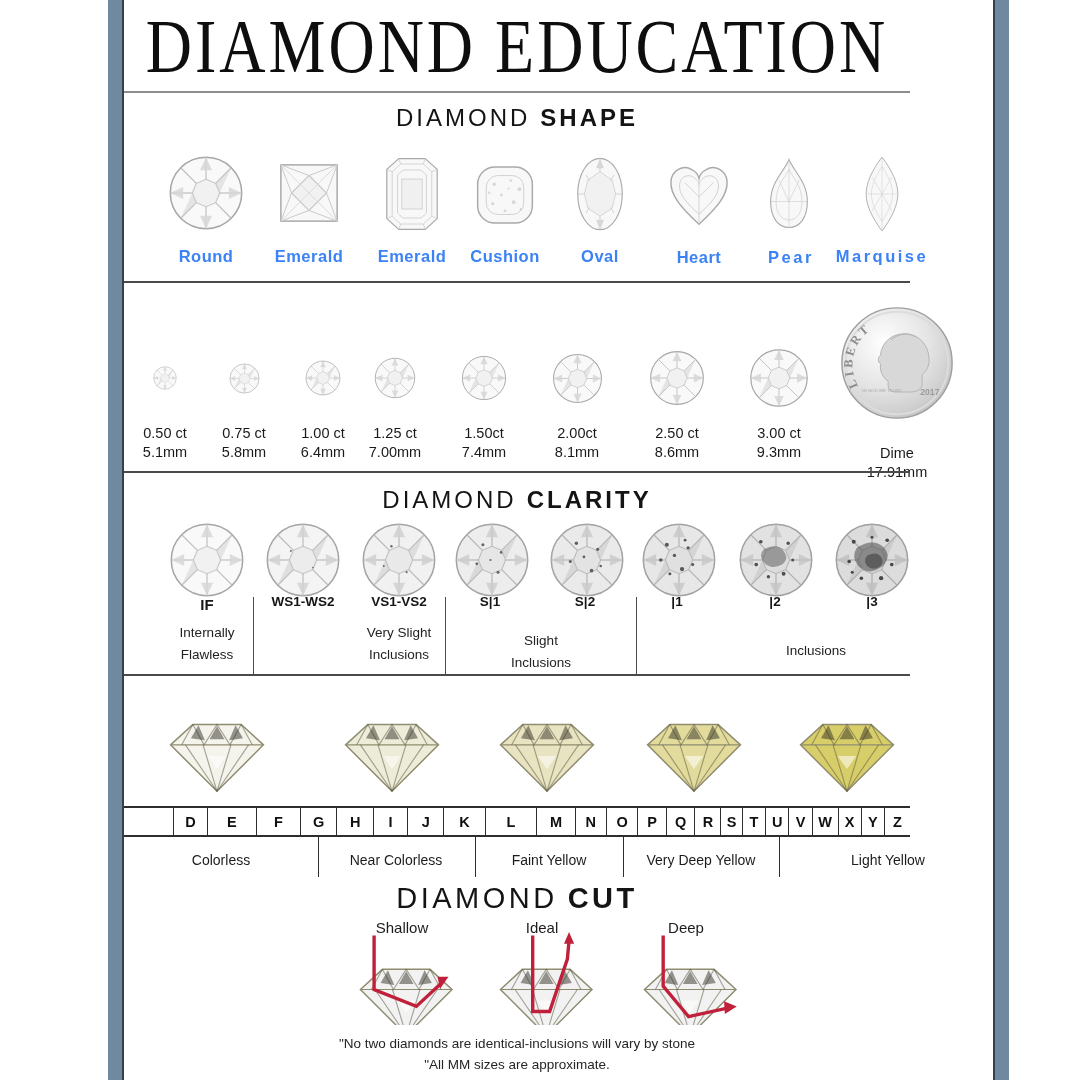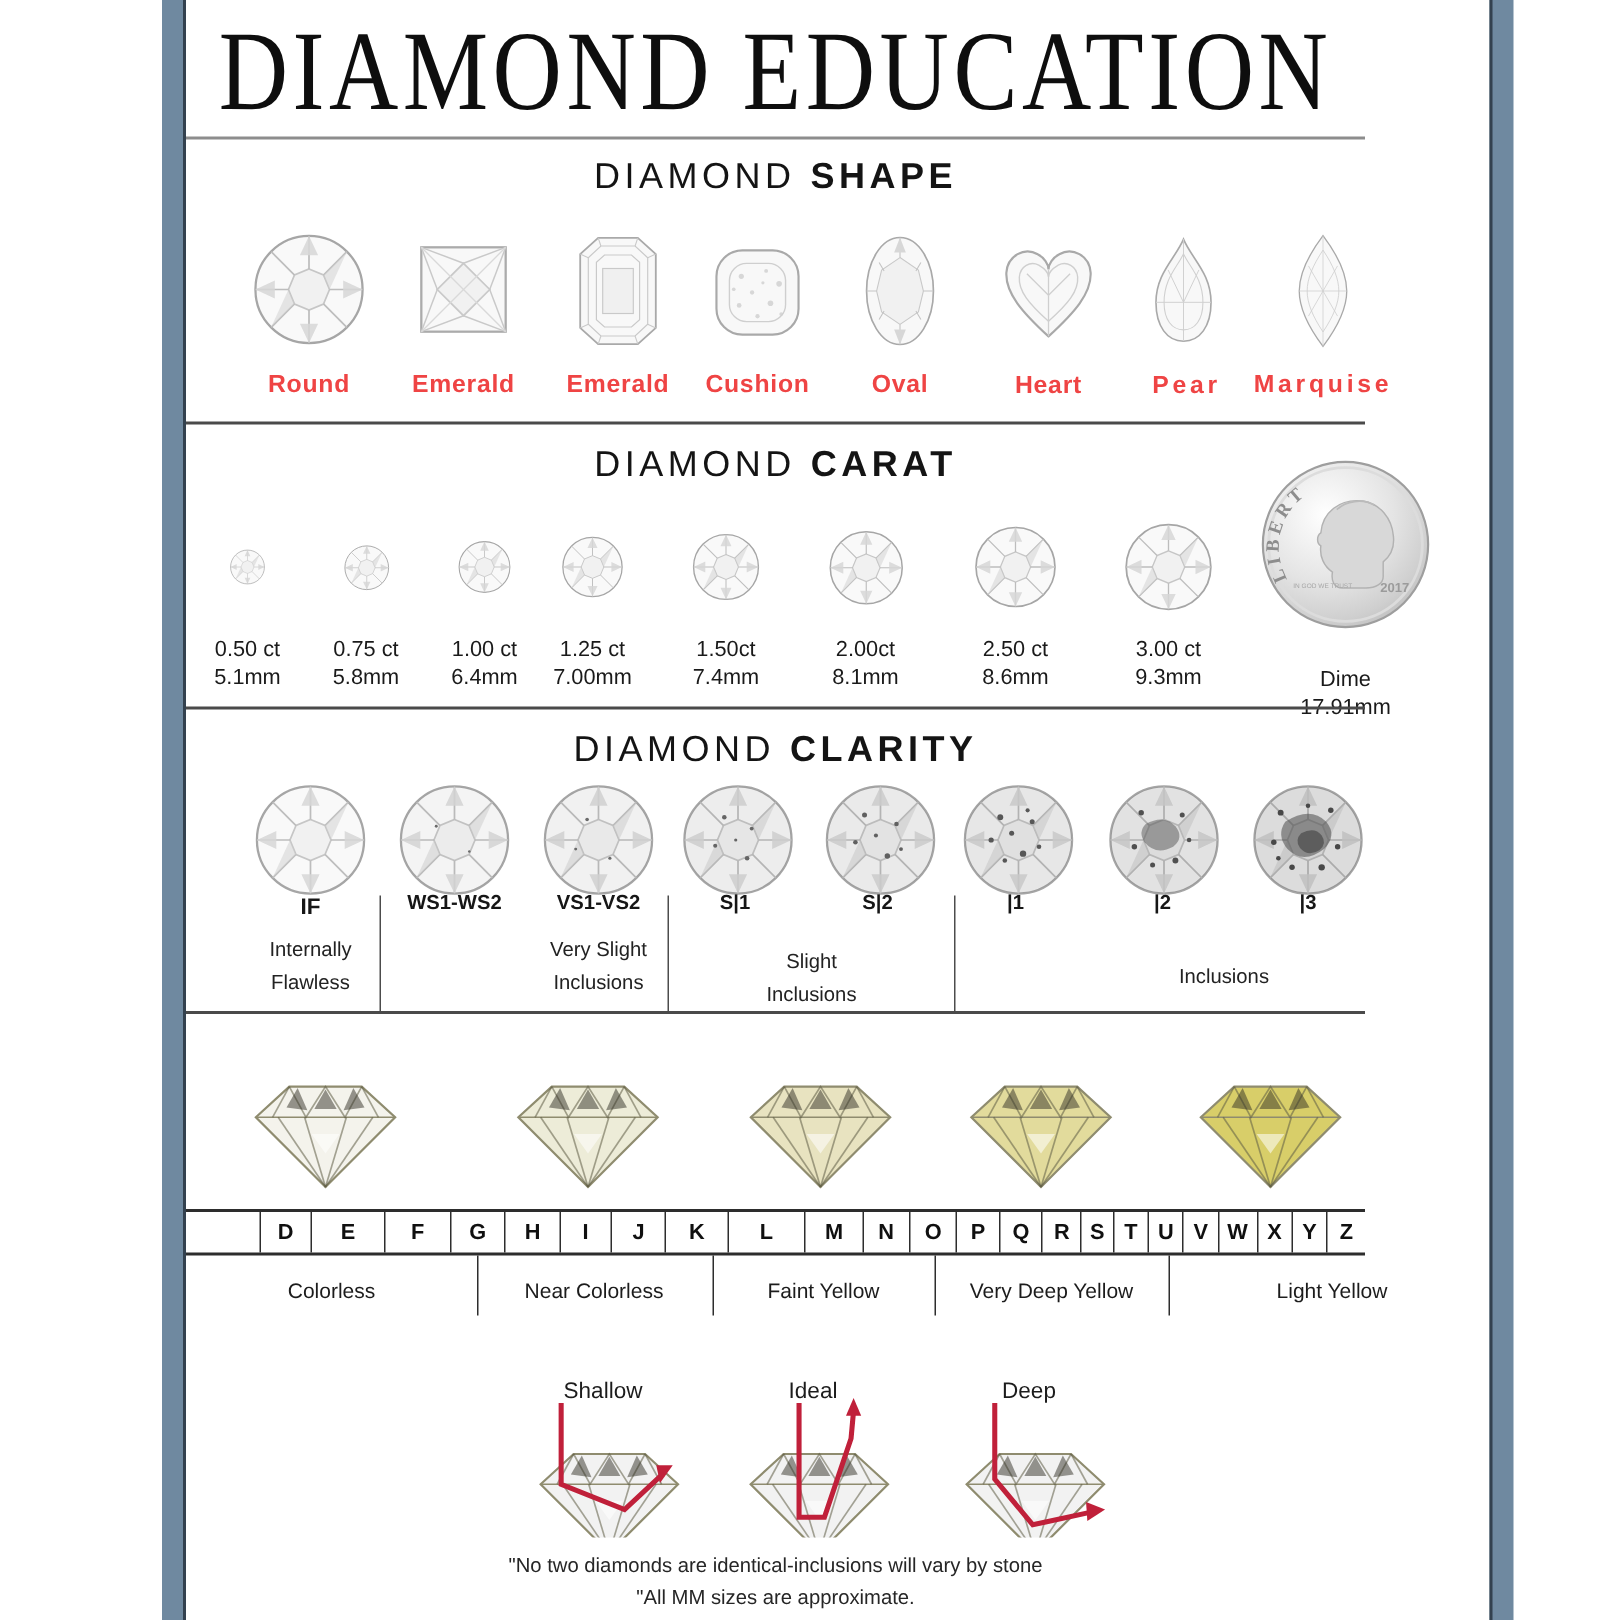--- a/index.html
+++ b/index.html
@@ -14,21 +14,21 @@
          font-family:"Liberation Serif",serif;font-size:64px;font-weight:500;letter-spacing:3px;
          color:#0e0e0e;transform:scaleY(1.18);transform-origin:top center;white-space:nowrap;}
   .hr{position:absolute;left:0;width:100%;}
   .hr.light{height:2px;background:#8d8d8d;}
   .hr.dark{height:2px;background:#4a4a4a;}
   .sec-head{position:absolute;left:0;width:100%;text-align:center;font-size:24px;
             letter-spacing:3px;color:#141414;white-space:nowrap;}
   .sec-head .w1{font-weight:400;}
   .sec-head .w2{font-weight:800;margin-left:10px;}
   .sec-head.big{font-size:29px;letter-spacing:3.5px;}
-  .shape-label{font-weight:bold;font-size:16.5px;letter-spacing:.5px;color:#ef4444;white-space:nowrap;}
+  .shape-label{font-weight:bold;font-size:16.5px;letter-spacing:.5px;color:#3b82f6;white-space:nowrap;}
   .shape-label.spread{letter-spacing:2.5px;text-align:right;}
   .carat-label{font-size:14.5px;color:#1a1a1a;line-height:19px;white-space:nowrap;}
   .grade{font-weight:bold;font-size:13.5px;color:#161616;white-space:nowrap;}
   .desc{font-size:13.5px;color:#222;line-height:1.6;}
   .vdiv{position:absolute;width:1px;background:#4c4c4c;}
   .band{position:absolute;top:806px;left:0;width:100%;height:31px;box-sizing:border-box;
         border-top:2px solid #2d2d2d;border-bottom:2px solid #2d2d2d;display:flex;}
   .bcell{border-left:1px solid #2d2d2d;display:flex;align-items:center;justify-content:center;
          font-weight:bold;font-size:14.5px;color:#101010;}
   .bspacer{border-left:none;}
@@ -223,23 +223,20 @@
     <div class="pos shape-label" style="left:185px;top:247px">Emerald</div>
     <div class="pos shape-label" style="left:288px;top:247px">Emerald</div>
     <div class="pos shape-label" style="left:381px;top:247px">Cushion</div>
     <div class="pos shape-label" style="left:476px;top:247px">Oval</div>
     <div class="pos shape-label" style="left:575px;top:248px">Heart</div>
     <div class="pos shape-label spread" style="left:667px;top:248px">Pear</div>
     <div class="pos shape-label spread" style="left:758px;top:247px">Marquise</div>
 
     <div class="hr dark" style="top:281px"></div>
 
-    <div class="sec-head" style="top:296px">
-      <span class="w1">DIAMOND</span><span class="w2">CARAT</span>
-    </div>
 
     <div class="stone" style="left:29px;top:366px">
         <svg width="24" height="24" viewBox="0 0 100 100">
           <use href="#round"></use>
         </svg>
       </div>
     <div class="stone" style="left:105px;top:363px">
         <svg width="31" height="31" viewBox="0 0 100 100">
           <use href="#round"></use>
         </svg>
@@ -522,20 +519,23 @@
     <div class="gdiv" style="left:351px"></div>
     <div class="gdiv" style="left:499px"></div>
     <div class="gdiv" style="left:655px"></div>
 
     <div class="pos group-label" style="left:97px;top:852px">Colorless</div>
     <div class="pos group-label" style="left:272px;top:852px">Near Colorless</div>
     <div class="pos group-label" style="left:425px;top:852px">Faint Yellow</div>
     <div class="pos group-label" style="left:577px;top:852px">Very Deep Yellow</div>
     <div class="pos group-label" style="left:764px;top:852px">Light Yellow</div>
 
+    <div class="sec-head big" style="top:882px">
+      <span class="w1">DIAMOND</span><span class="w2">CUT</span>
+    </div>
 
     <div class="pos cut-label" style="left:278px;top:919px">Shallow</div>
     <div class="pos cut-label" style="left:418px;top:919px">Ideal</div>
     <div class="pos cut-label" style="left:562px;top:919px">Deep</div>
 
     <div class="stone" style="left:223px;top:932px">
       <svg width="110" height="93" viewBox="0 0 130 110">
         <g transform="translate(5,26)" style="color:#f2f2f2">
             <use href="#profile"></use>
           </g>

